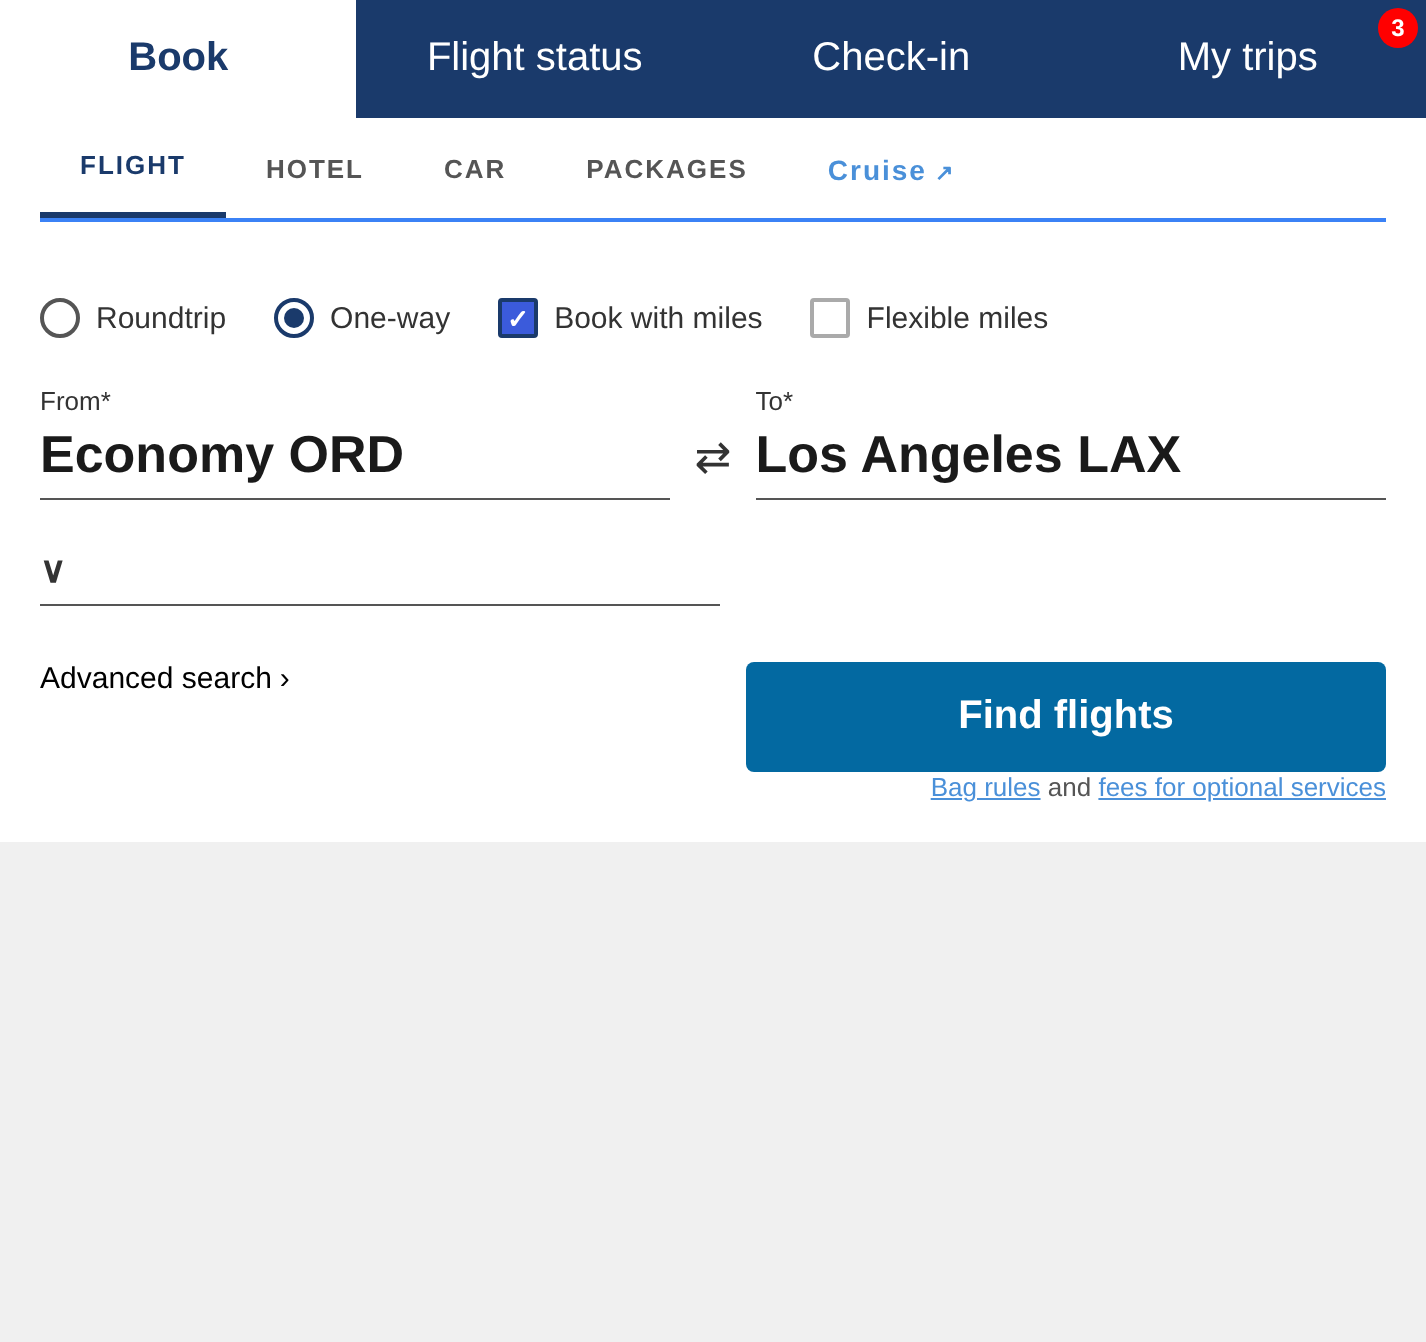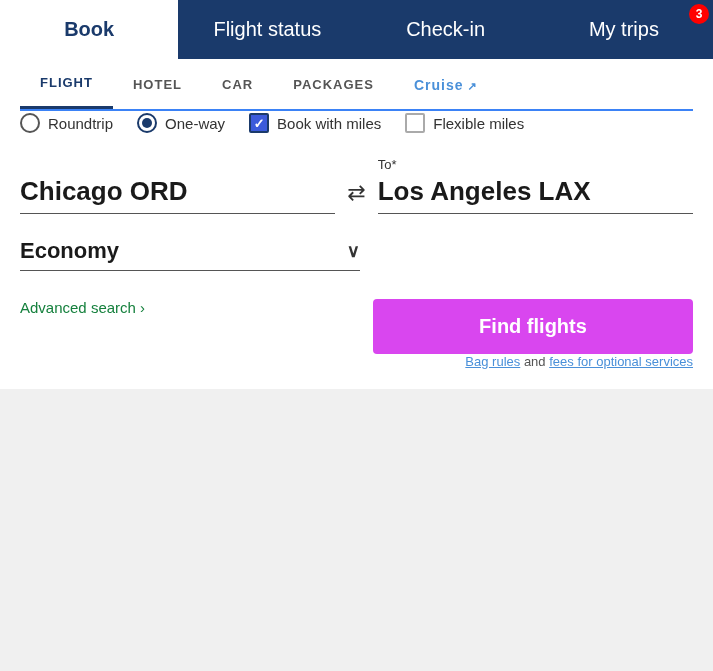--- a/index.html
+++ b/index.html
@@ -95,20 +95,21 @@
       margin-bottom: 24px;
       flex-wrap: wrap;
     }
     .radio-label, .checkbox-label {
       display: flex;
       align-items: center;
       gap: 8px;
       font-size: 15px;
       color: #333;
       cursor: pointer;
+      margin-top: 36px;
     }
     .radio-outer {
       width: 20px;
       height: 20px;
       border-radius: 50%;
       border: 2px solid #555;
       display: flex;
       align-items: center;
       justify-content: center;
     }
@@ -211,35 +212,35 @@
     }
 
     
     .bottom-row {
       display: flex;
       align-items: flex-start;
       justify-content: space-between;
       gap: 20px;
     }
     .advanced-search-link {
-      color: #15803d;
+      color: #000000;
       font-size: 15px;
       cursor: pointer;
       display: flex;
       align-items: center;
       gap: 4px;
       text-decoration: none;
     }
     .advanced-search-subtext {
       font-size: 13px;
       color: #333;
       margin-top: 4px;
     }
     .find-flights-btn {
-      background: #d946ef;
+      background: #0369a1;
       color: #fff;
       border: none;
       border-radius: 4px;
       font-size: 20px;
       padding: 16px 40px;
       cursor: pointer;
       min-width: 320px;
       font-weight: bold;
     }
 
@@ -300,35 +301,35 @@
 
     <label class="checkbox-label">
       <div class="checkbox-box unchecked">
       </div>
       <span>Flexible miles</span>
     </label>
   </div>
 
   <div class="from-to-row">
     <div class="field-group">
-      <div class="field-value">Chicago ORD</div>
+      <div class="field-label">From*</div>
+      <div class="field-value">Economy ORD</div>
     </div>
     <div class="swap-icon-container">
       <span class="swap-icon">⇄</span>
     </div>
     <div class="field-group">
       <div class="field-label">To*</div>
       <div class="field-value">Los Angeles LAX</div>
     </div>
   </div>
 
 
   <div class="economy-row">
     <div class="economy-select">
-      <span>Economy</span>
       <span class="chevron-down">∨</span>
     </div>
   </div>
 
   <div class="bottom-row">
     <div>
       <a class="advanced-search-link">
         <span>Advanced search</span>
         <span>›</span>
       </a>

